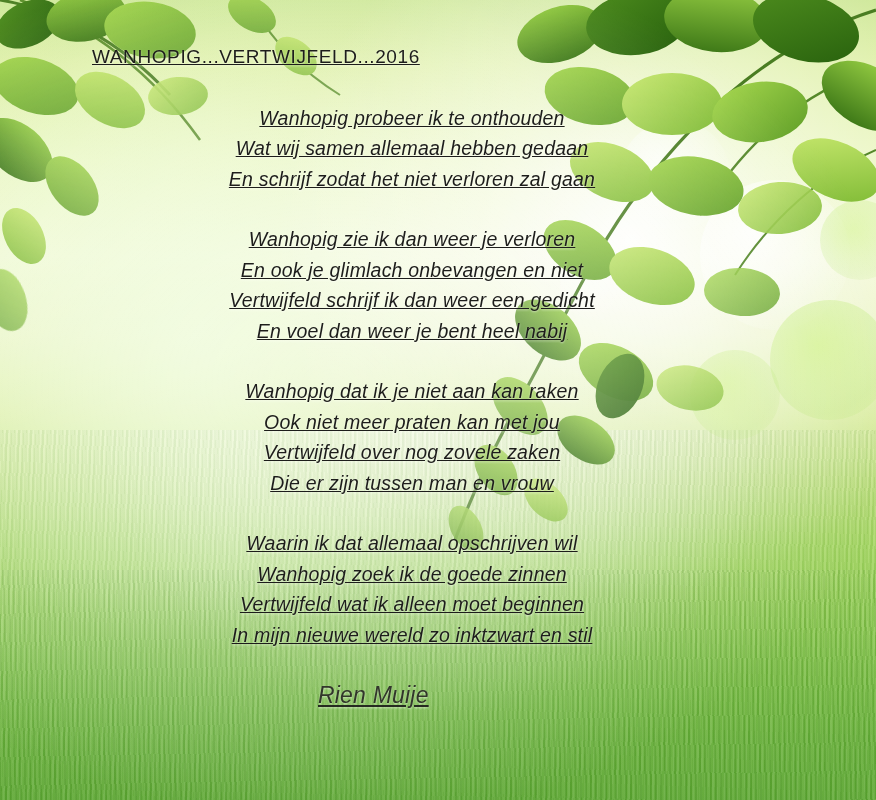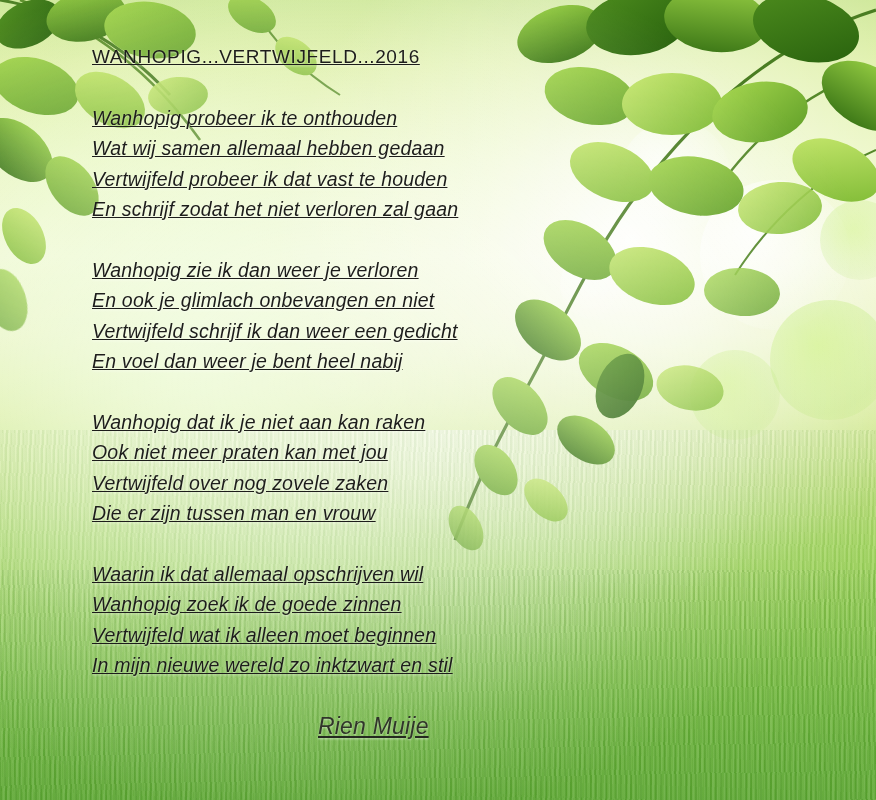--- a/index.html
+++ b/index.html
@@ -100,21 +100,21 @@
     text-decoration: underline;
   }
   .poem-title {
     font-style: normal;
     font-size: 19px;
     letter-spacing: .6px;
     margin-bottom: 30px;
     color: #1d1d1b;
   }
   .stanza { margin-bottom: 30px; }
-  .stanza .line { white-space: pre; }
+  .stanza .line { white-space: pre; text-align: center; }
   .signature {
     margin-top: 8px;
     margin-left: 226px;
     font-style: italic;
     font-size: 23px;
     color: #2a2a26;
     opacity: .92;
   }
 </style>
 </head>
@@ -215,21 +215,20 @@
   </svg>
 
   <div class="haze"></div>
 
   <div class="poem">
     <div class="poem-title">WANHOPIG...VERTWIJFELD...2016</div>
 
     <div class="stanza">
       <div class="line">Wanhopig probeer ik te onthouden</div>
       <div class="line">Wat wij samen allemaal hebben gedaan</div>
-      <div class="line">Vertwijfeld probeer ik dat vast te houden</div>
       <div class="line">En schrijf zodat het niet verloren zal gaan</div>
     </div>
 
     <div class="stanza">
       <div class="line">Wanhopig zie ik dan weer je verloren</div>
       <div class="line">En ook je glimlach onbevangen en niet</div>
       <div class="line">Vertwijfeld schrijf ik dan weer een gedicht</div>
       <div class="line">En voel dan weer je bent heel nabij</div>
     </div>
 

